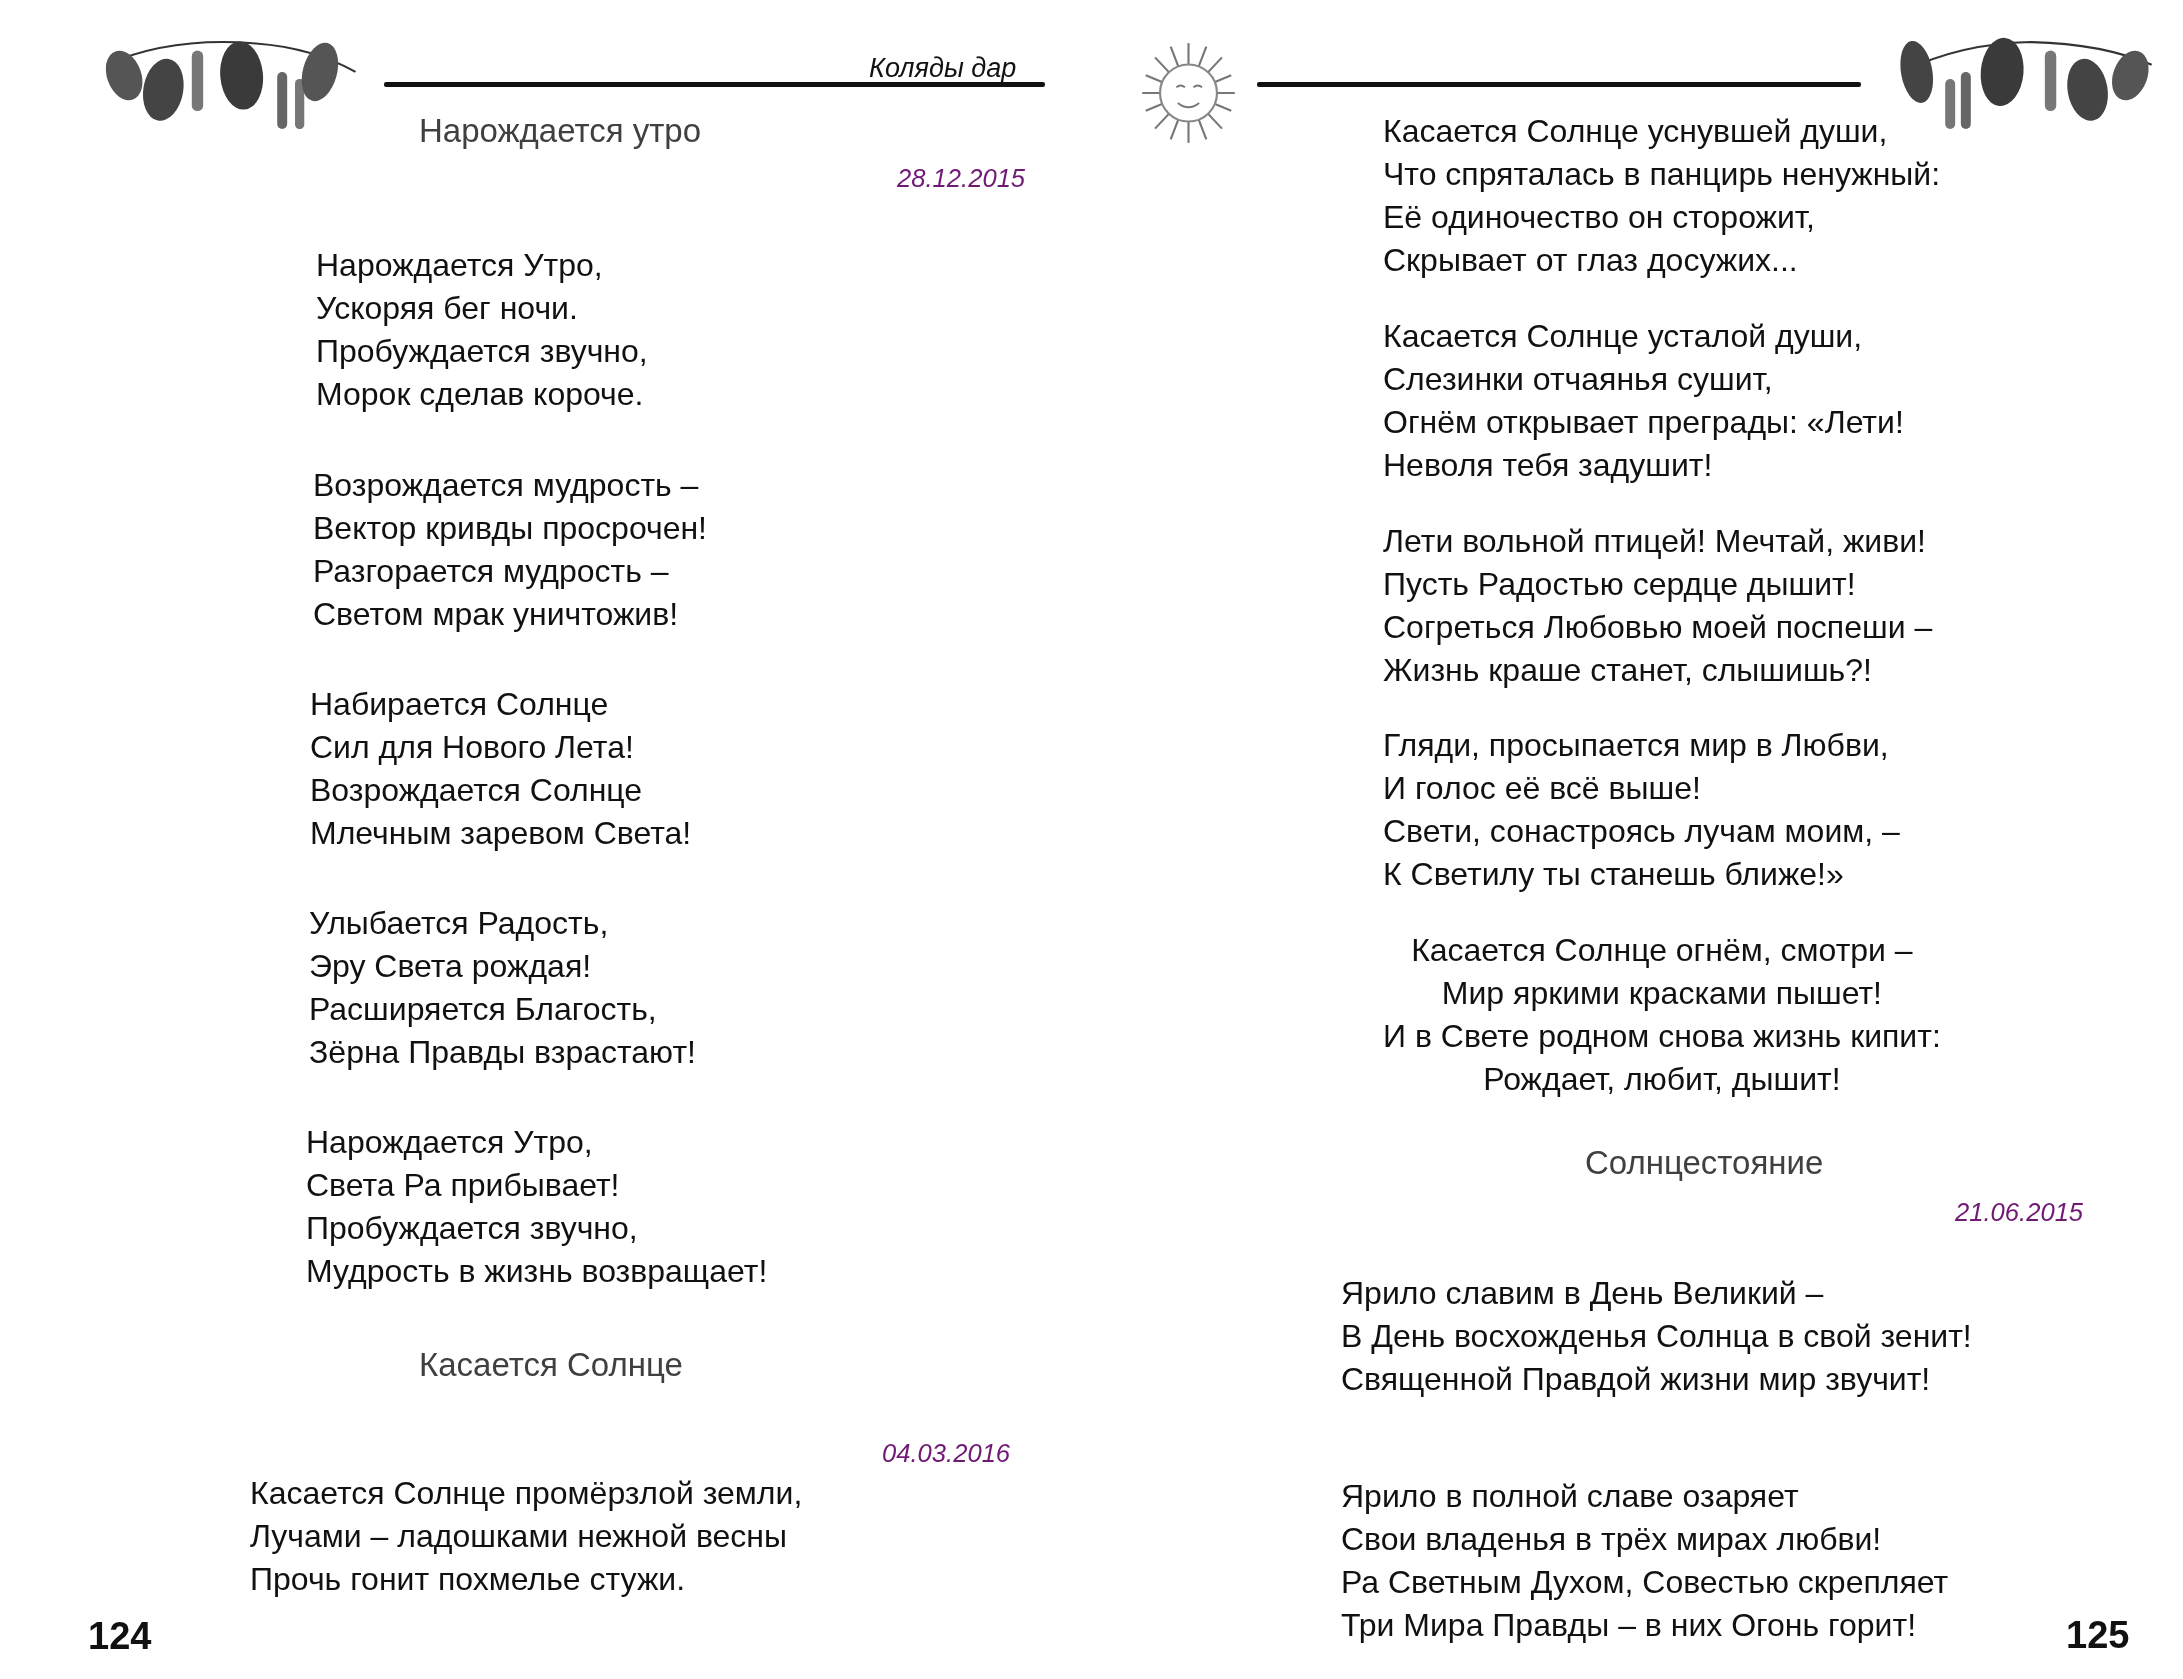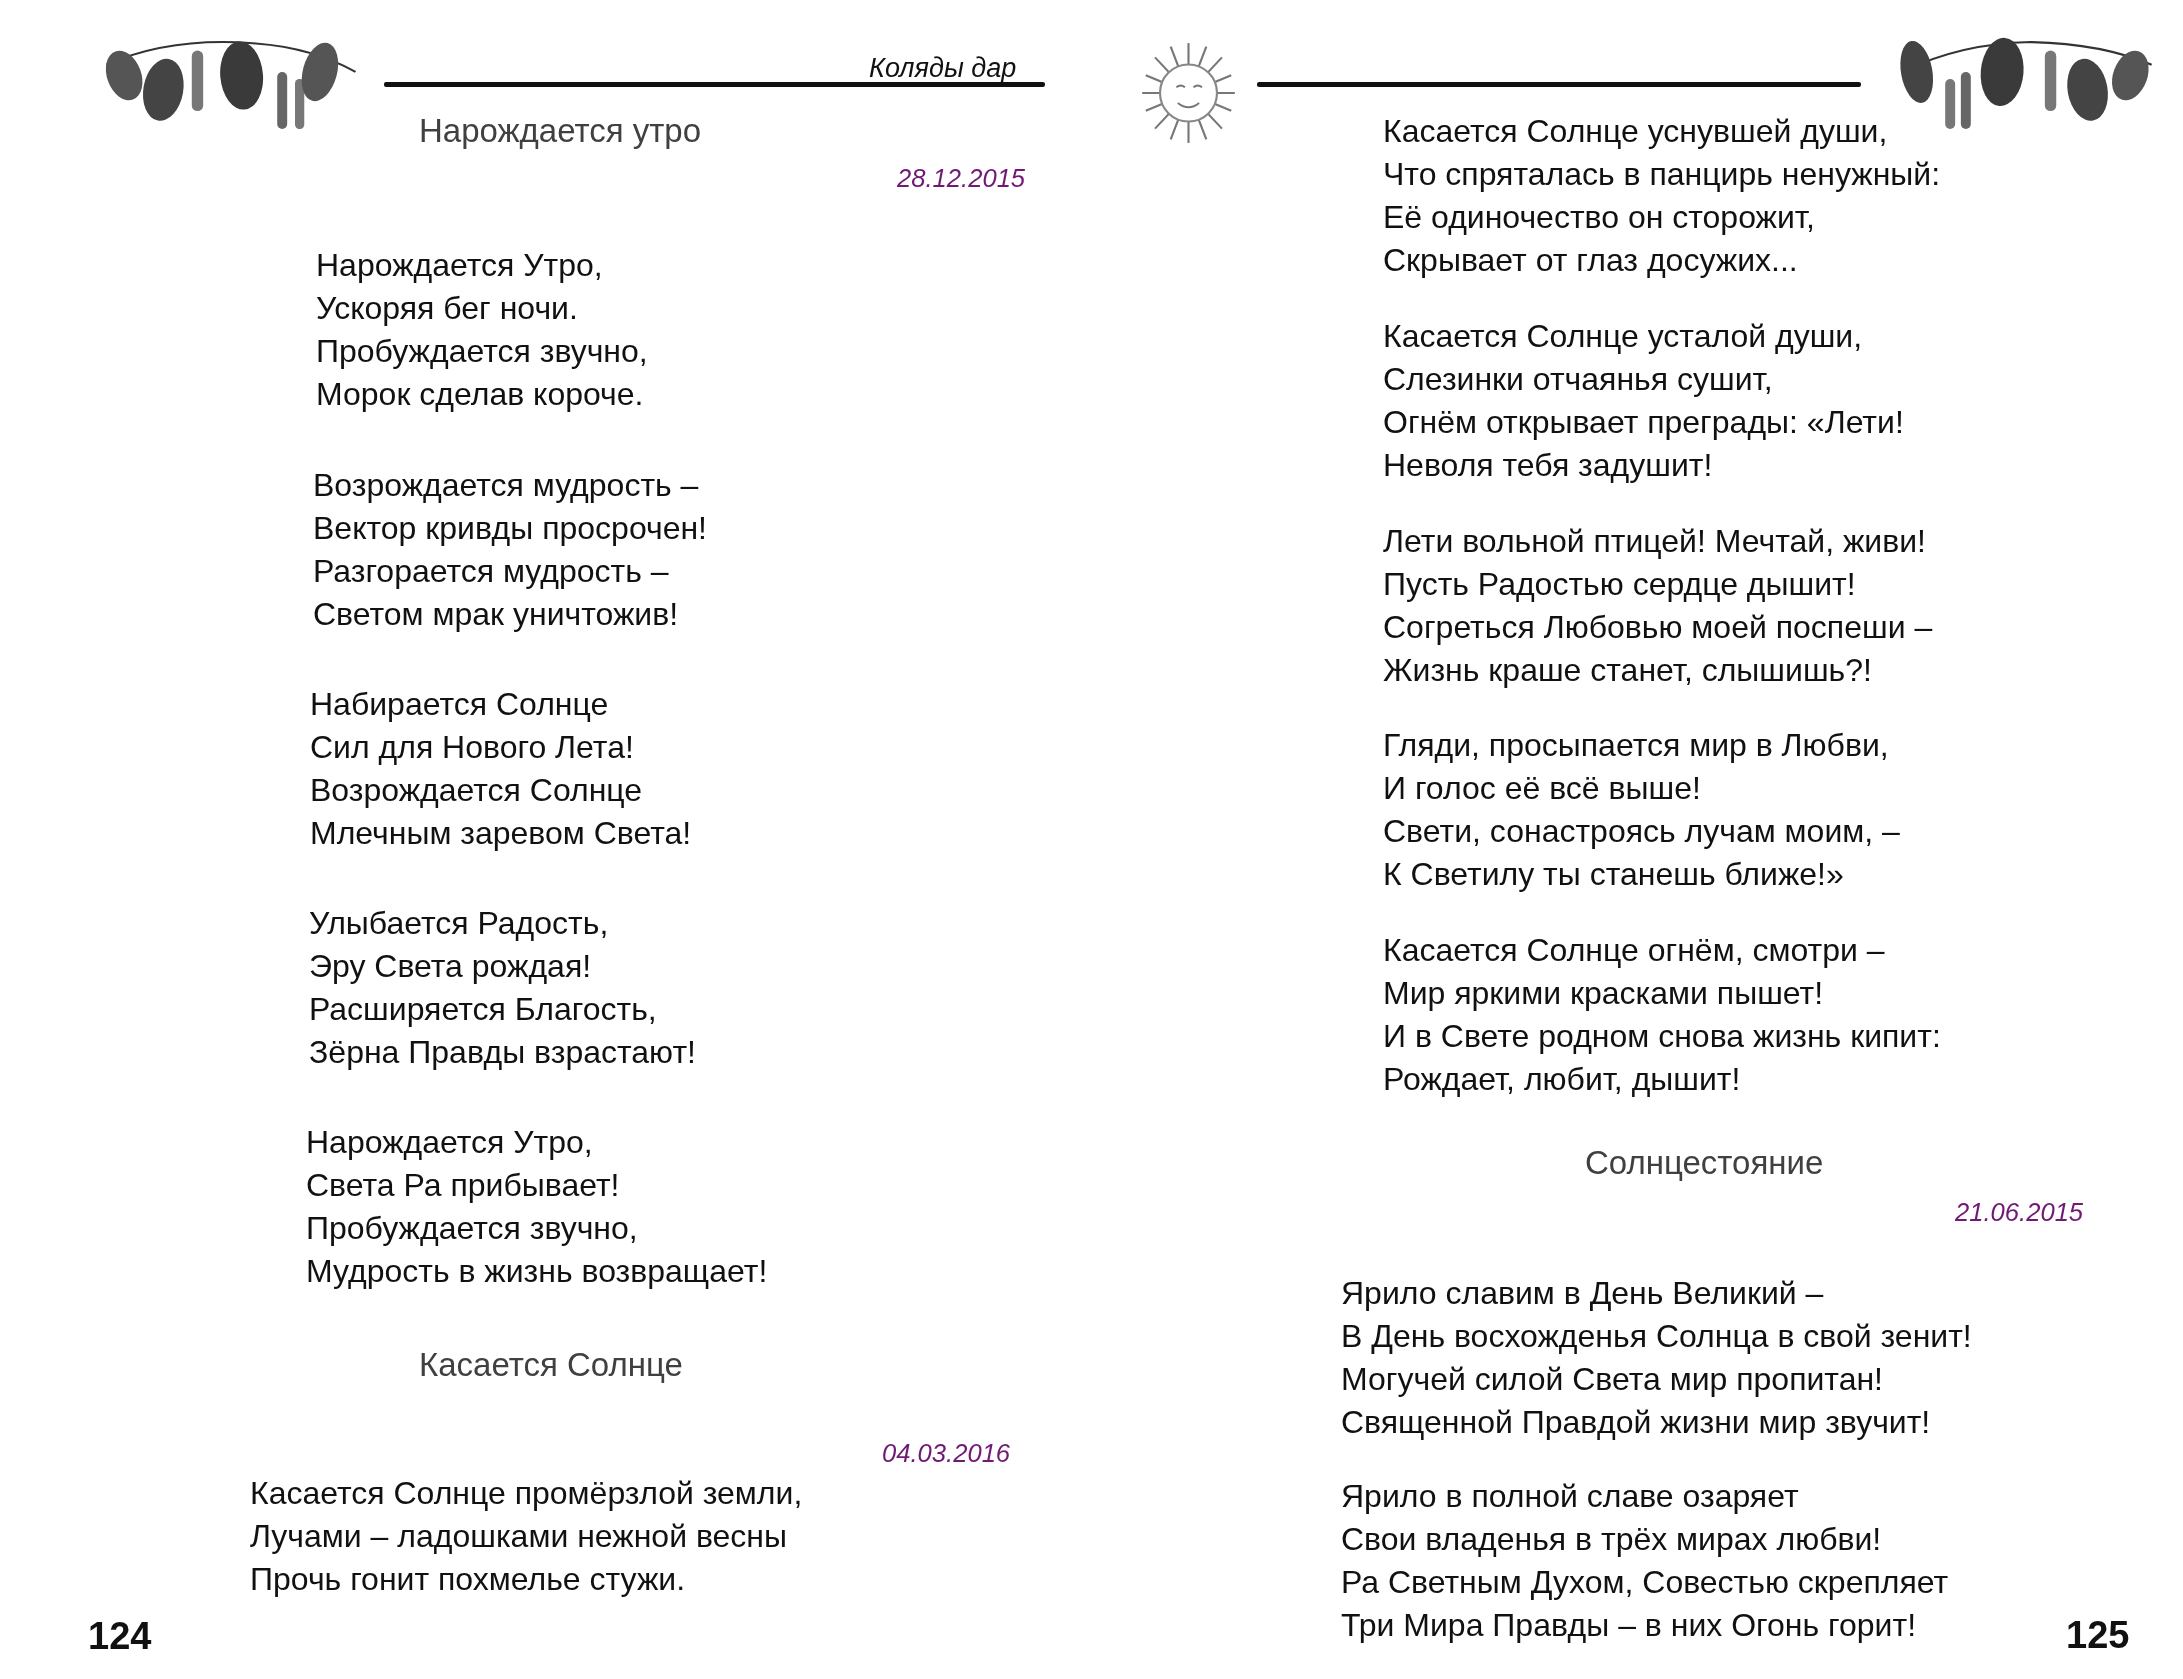--- a/index.html
+++ b/index.html
@@ -131,34 +131,33 @@
     <div>Пусть Радостью сердце дышит!</div>
     <div>Согреться Любовью моей поспеши –</div>
     <div>Жизнь краше станет, слышишь?!</div>
   </div>
   <div class="stanza" style="left:291px; top:722px;">
     <div>Гляди, просыпается мир в Любви,</div>
     <div>И голос её всё выше!</div>
     <div>Свети, сонастроясь лучам моим, –</div>
     <div>К Светилу ты станешь ближе!»</div>
   </div>
-  <div class="stanza" style="left:291px; top:927px;">
+  <div class="stanza" style="left:291px; top:927px;text-align:center;">
     <div>Касается Солнце огнём, смотри –</div>
     <div>Мир яркими красками пышет!</div>
     <div>И в Свете родном снова жизнь кипит:</div>
     <div>Рождает, любит, дышит!</div>
   </div>
 
   <div class="poem-title" style="left:448px; top:1142px;margin-left:45px;">Солнцестояние</div>
   <div class="date" style="left:863px; top:1196px;">21.06.2015</div>
 
   <div class="stanza" style="left:249px; top:1270px;">
     <div>Ярило славим в День Великий –</div>
     <div>В День восхожденья Солнца в свой зенит!</div>
-    <div>Могучей силой Света мир пропитан!</div>
     <div>Священной Правдой жизни мир звучит!</div>
   </div>
   <div class="stanza" style="left:249px; top:1473px;">
     <div>Ярило в полной славе озаряет</div>
     <div>Свои владенья в трёх мирах любви!</div>
     <div>Ра Светным Духом, Совестью скрепляет</div>
     <div>Три Мира Правды – в них Огонь горит!</div>
   </div>
 
   <div class="page-number" style="left:974px; top:1612px;">125</div>

